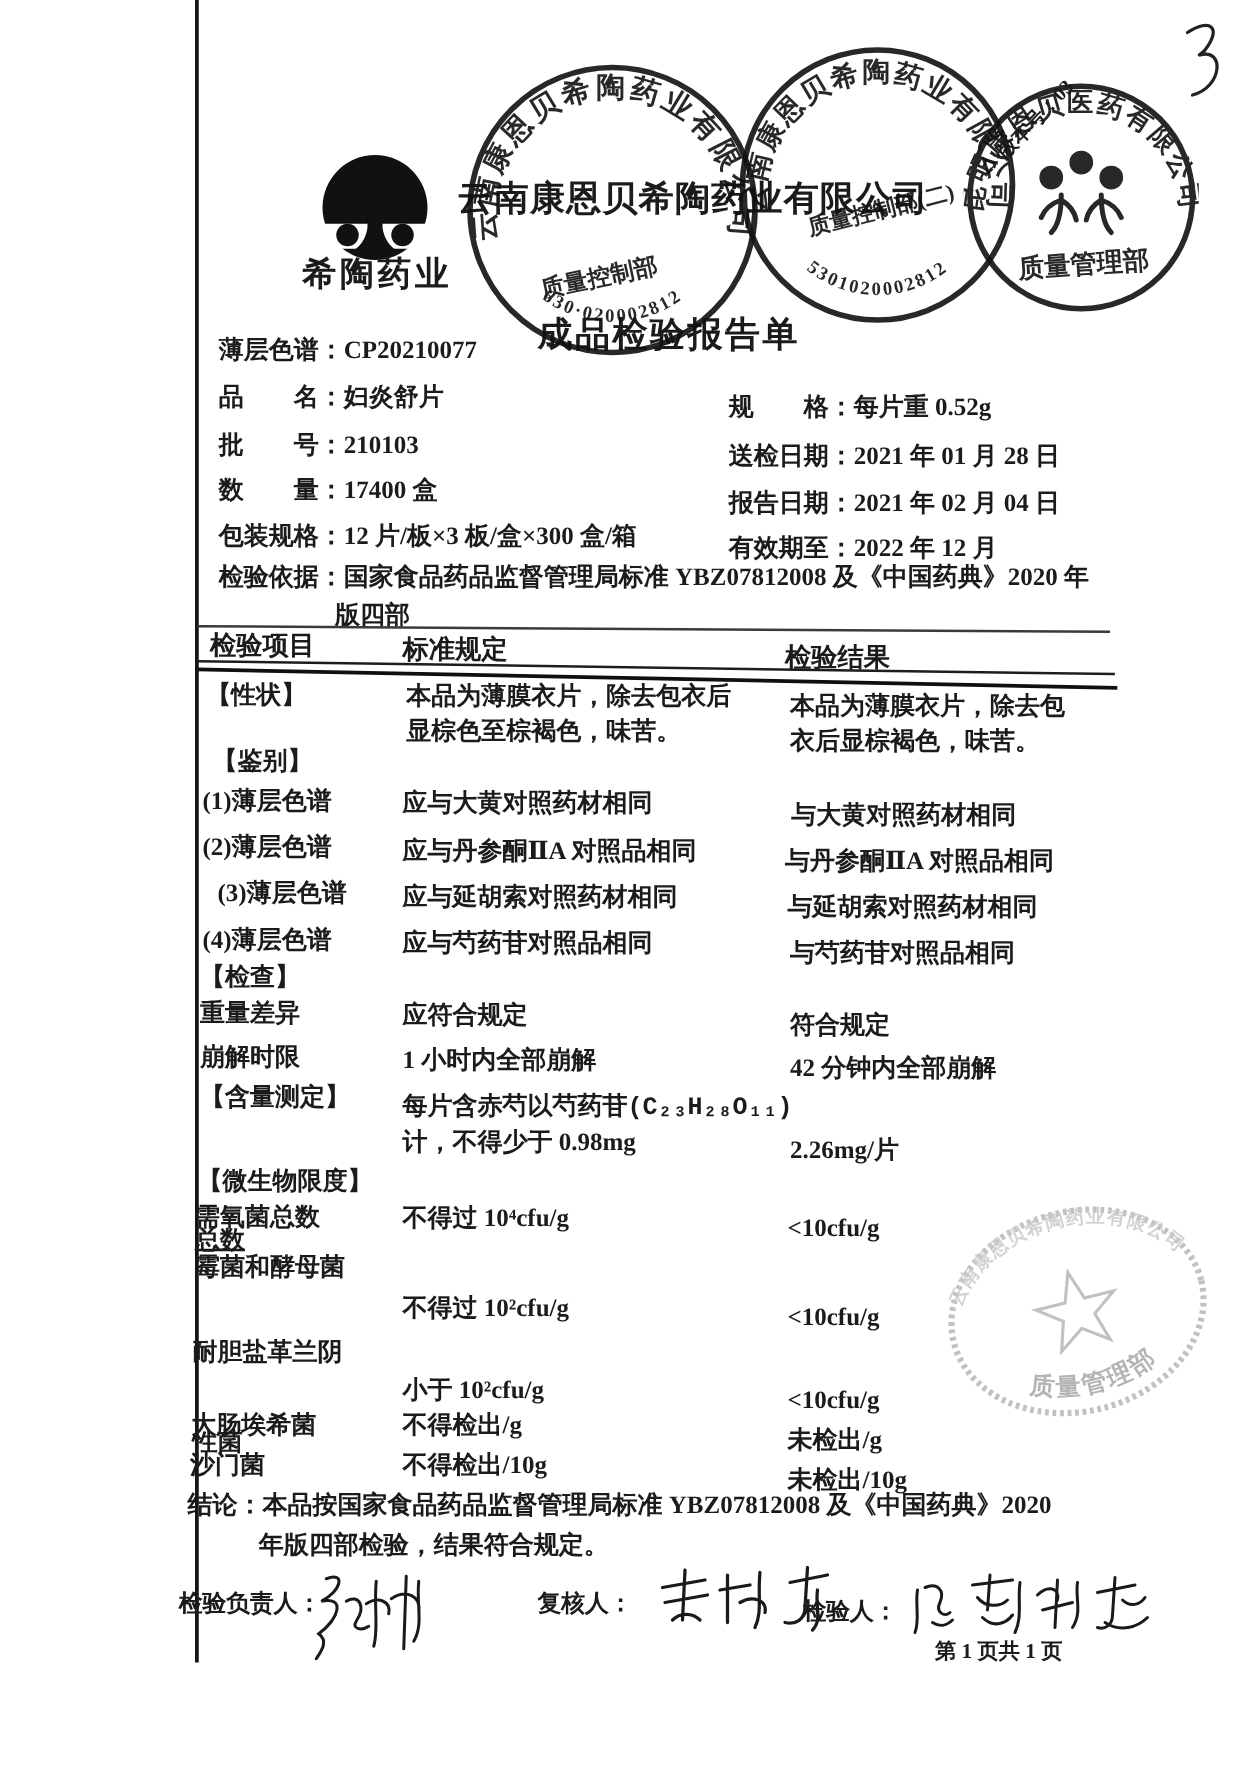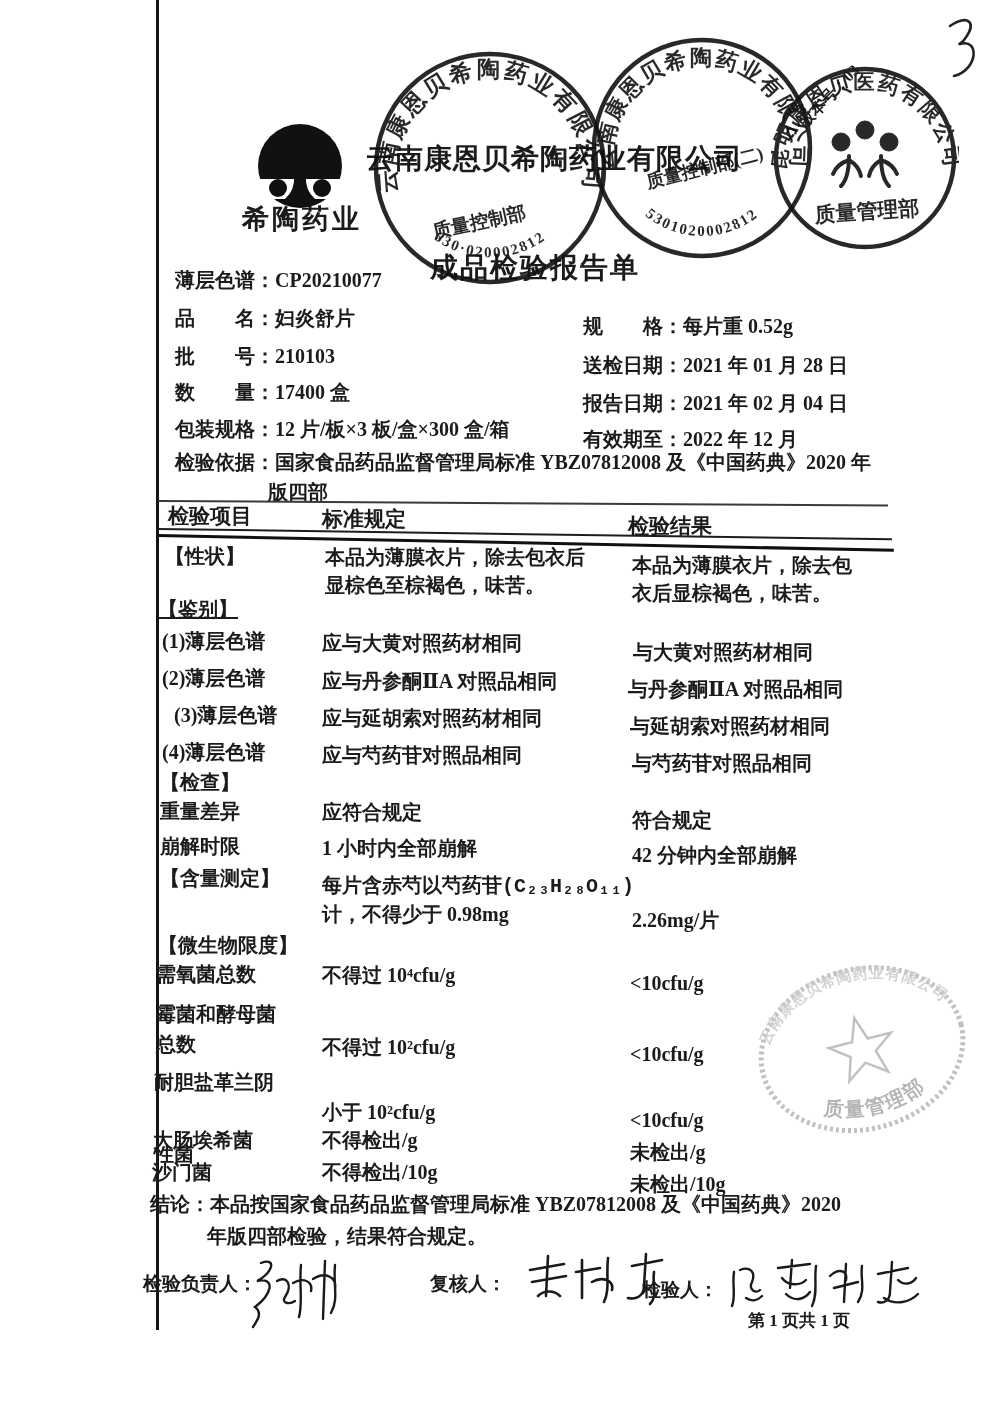--- a/index.html
+++ b/index.html
@@ -132,21 +132,21 @@
 <div class="t hdr" style="left:168px;top:503px;">检验项目</div>
 <div class="t hdr" style="left:322px;top:506px;">标准规定</div>
 <div class="t hdr" style="left:628px;top:513px;">检验结果</div>
 
 <div class="t item" style="left:165px;top:544px;">【性状】</div>
 <div class="t" style="left:325px;top:545px;">本品为薄膜衣片，除去包衣后</div>
 <div class="t" style="left:325px;top:573px;">显棕色至棕褐色，味苦。</div>
 <div class="t" style="left:632px;top:553px;">本品为薄膜衣片，除去包</div>
 <div class="t" style="left:632px;top:581px;">衣后显棕褐色，味苦。</div>
 
-<div class="t item" style="left:158px;top:597px;text-decoration:underline;">【鉴别】</div>
+<div class="t item" style="left:170px;top:597px;">【鉴别】</div>
 
 <div class="t item" style="left:162px;top:629px;">(1)薄层色谱</div>
 <div class="t" style="left:322px;top:631px;">应与大黄对照药材相同</div>
 <div class="t" style="left:633px;top:640px;">与大黄对照药材相同</div>
 <div class="t item" style="left:162px;top:666px;">(2)薄层色谱</div>
 <div class="t" style="left:322px;top:669px;">应与丹参酮ⅡA 对照品相同</div>
 <div class="t" style="left:628px;top:677px;">与丹参酮ⅡA 对照品相同</div>
 <div class="t item" style="left:174px;top:703px;">(3)薄层色谱</div>
 <div class="t" style="left:322px;top:706px;">应与延胡索对照药材相同</div>
 <div class="t" style="left:630px;top:714px;">与延胡索对照药材相同</div>
@@ -165,21 +165,21 @@
 <div class="t item" style="left:160px;top:866px;">【含量测定】</div>
 <div class="t" style="left:322px;top:874px;font-family:Liberation Mono, monospace;">每片含赤芍以芍药苷(C₂₃H₂₈O₁₁)</div>
 <div class="t" style="left:322px;top:902px;">计，不得少于 0.98mg</div>
 <div class="t" style="left:632px;top:908px;">2.26mg/片</div>
 
 <div class="t item" style="left:158px;top:933px;">【微生物限度】</div>
 <div class="t item" style="left:156px;top:962px;">需氧菌总数</div>
 <div class="t" style="left:322px;top:963px;">不得过 10⁴cfu/g</div>
 <div class="t" style="left:630px;top:971px;">&lt;10cfu/g</div>
 <div class="t item" style="left:156px;top:1002px;">霉菌和酵母菌</div>
-<div class="t item" style="left:156px;top:1032px;">总数</div>
+<div class="t item" style="left:156px;top:980px;text-decoration:underline;">总数</div>
 <div class="t" style="left:322px;top:1035px;">不得过 10²cfu/g</div>
 <div class="t" style="left:630px;top:1042px;">&lt;10cfu/g</div>
 <div class="t item" style="left:154px;top:1070px;">耐胆盐革兰阴</div>
 <div class="t item" style="left:154px;top:1142px;">性菌</div>
 <div class="t" style="left:322px;top:1100px;">小于 10²cfu/g</div>
 <div class="t" style="left:630px;top:1108px;">&lt;10cfu/g</div>
 <div class="t item" style="left:153px;top:1128px;">大肠埃希菌</div>
 <div class="t" style="left:322px;top:1128px;">不得检出/g</div>
 <div class="t" style="left:630px;top:1140px;">未检出/g</div>
 <div class="t item" style="left:152px;top:1160px;">沙门菌</div>

